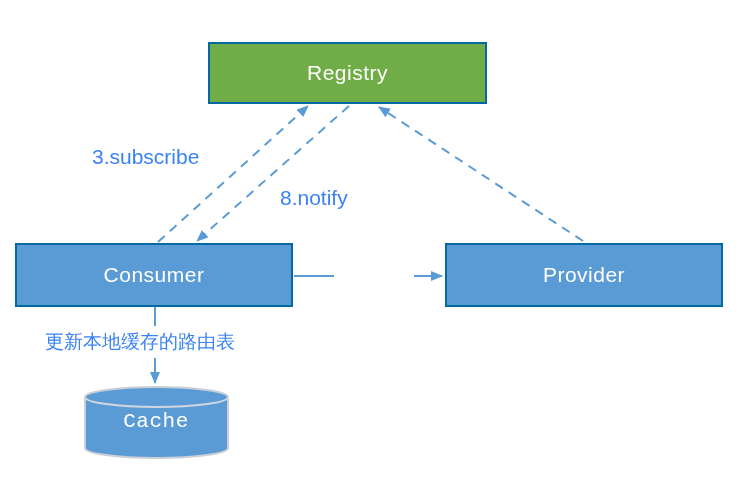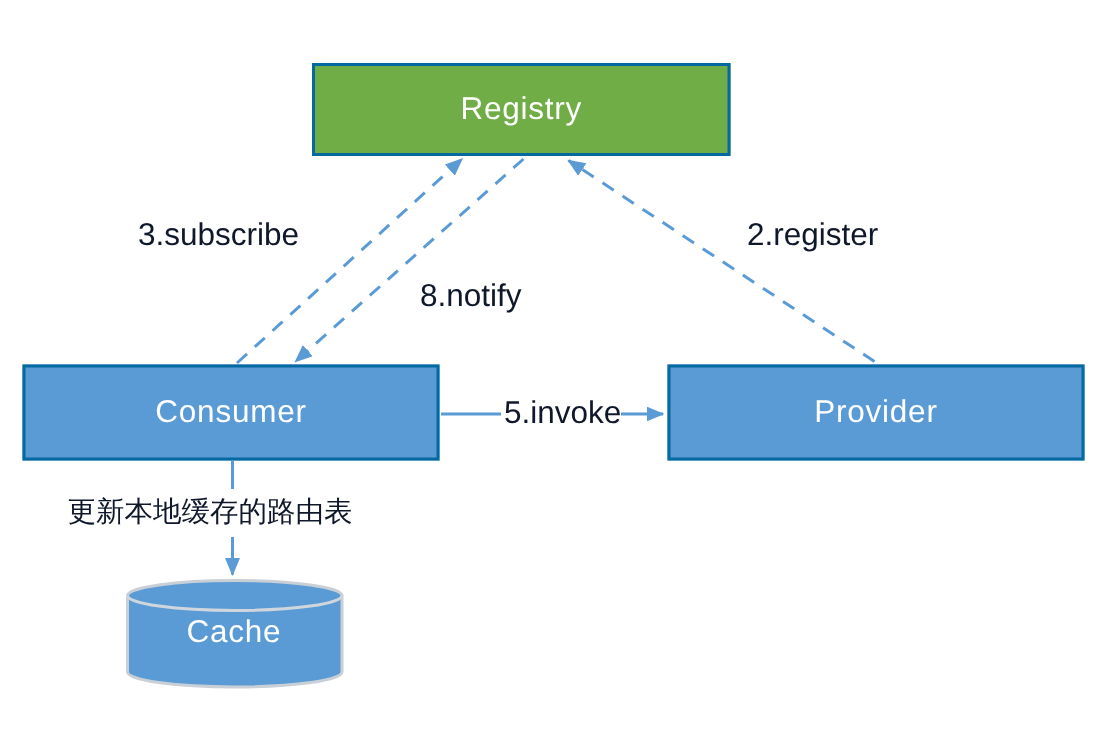--- a/index.html
+++ b/index.html
@@ -51,24 +51,25 @@
   }
   .cache-label {
     position: absolute;
     left: 84px; top: 410px;
     width: 144px;
     text-align: center;
     color: #ffffff;
     font-size: 21px;
     letter-spacing: 0.5px;
     z-index: 4;
+    font-family: Liberation Mono, monospace;
   }
   .edge-label {
     position: absolute;
-    color: #0f172a;
+    color: #3b82f6;
     font-size: 21px;
     line-height: 26px;
     white-space: nowrap;
     z-index: 4;
   }
   .label-subscribe { left: 92px;  top: 144px; }
   .label-register  { left: 498px; top: 144px; }
   .label-notify    { left: 280px; top: 185px; }
   .label-invoke    { left: 336px; top: 263px; width: 78px; text-align: center; }
   .label-update-cache { left: 45px; top: 329px; font-size: 19px; }
@@ -110,21 +111,19 @@
   </div>
 
   <div class="node node-consumer">
     <span>Consumer</span>
   </div>
 
   <div class="cache-label">Cache</div>
 
   <div class="edge-label label-subscribe">3.subscribe</div>
 
-  <div class="edge-label label-register">2.register</div>
 
   <div class="edge-label label-notify">8.notify</div>
 
-  <div class="edge-label label-invoke">5.invoke</div>
 
   <div class="edge-label label-update-cache">更新本地缓存的路由表</div>
 
 </div>
 
 </body></html>

